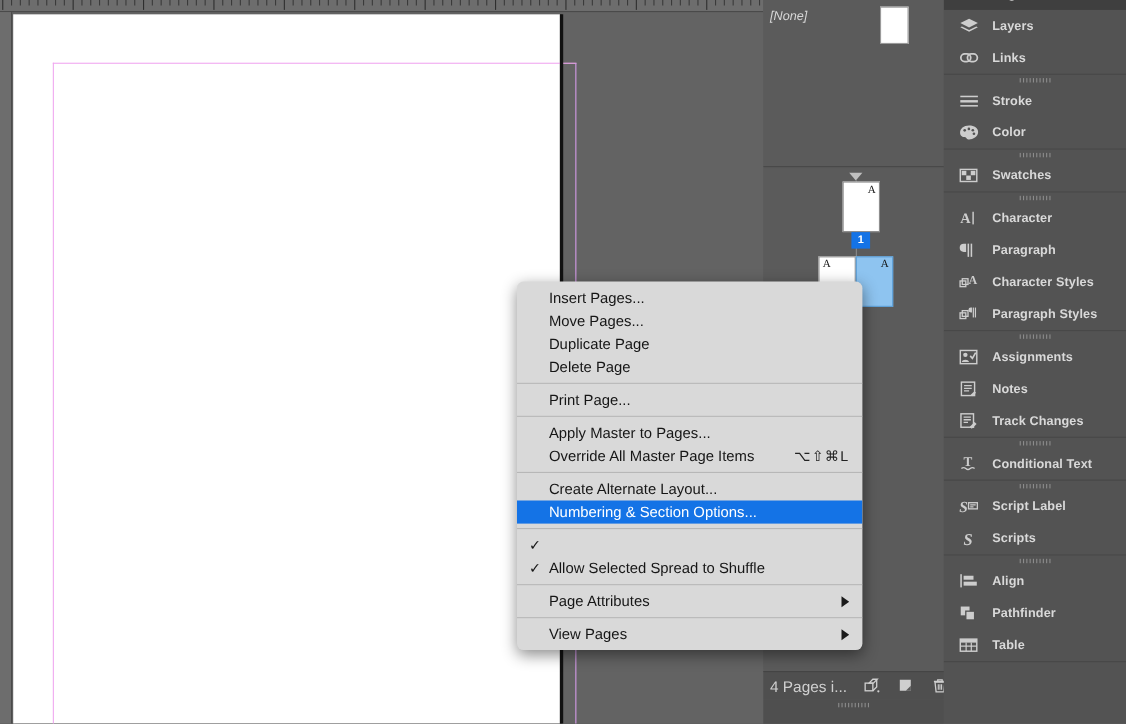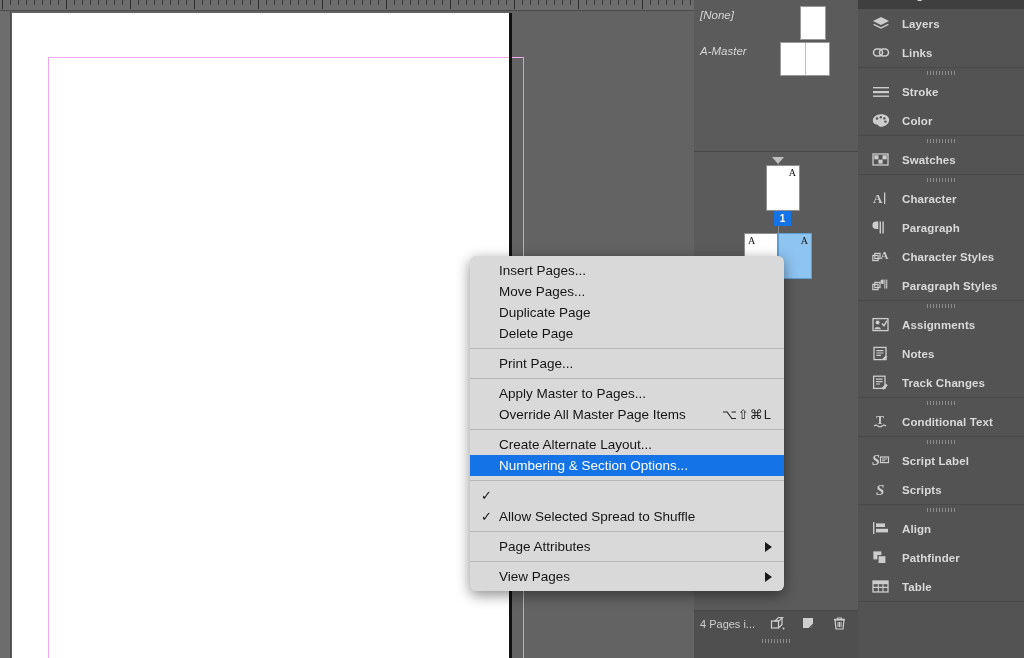--- a/index.html
+++ b/index.html
@@ -100,21 +100,21 @@
   .spread-connector{
     position:absolute; width:1px; background:#8a8a8a;
   }
 
   #pages-footer{
     position:absolute; left:0; bottom:22px; width:164px; height:26px;
     background:#4f4f4f; border-top:1px solid #454545;
     display:flex; align-items:center;
   }
   #pages-count{
-    color:#cfcfcf; font-size:11px; margin-left:6px; white-space:nowrap;
+    color:#cfcfcf; font-size:14px; margin-left:6px; white-space:nowrap;
   }
   .footer-icon{
     margin-left:14px; width:17px; height:17px; position:relative;
   }
   #pages-resize{
     position:absolute; left:0; bottom:0; width:164px; height:22px;
     background:#4f4f4f;
   }
   .grip{
     position:absolute; left:50%; transform:translateX(-50%);
@@ -275,24 +275,20 @@
   <div id="ruler-left"></div>
 </div>
 
 <div id="pages-panel">
 
   <div id="master-list">
     <div class="master-row" style="top:4px;">
       <span class="m-label">[None]</span>
       <span class="master-thumb-single"></span>
     </div>
-    <div class="master-row" style="top:14px;">
-      <span class="m-label">A-Master</span>
-      <span class="master-thumb-spread"></span>
-    </div>
   </div>
 
   <div id="pages-list">
     <div class="spread-arrow"></div>
 
     <div class="spread-connector" style="left:84px; top:11px; height:95px;"></div>
 
     <div class="page-thumb" style="left:72px; top:12px; width:34px; height:46px;">
       <span class="a-mark" style="right:3px; top:1px;">A</span>
     </div>

